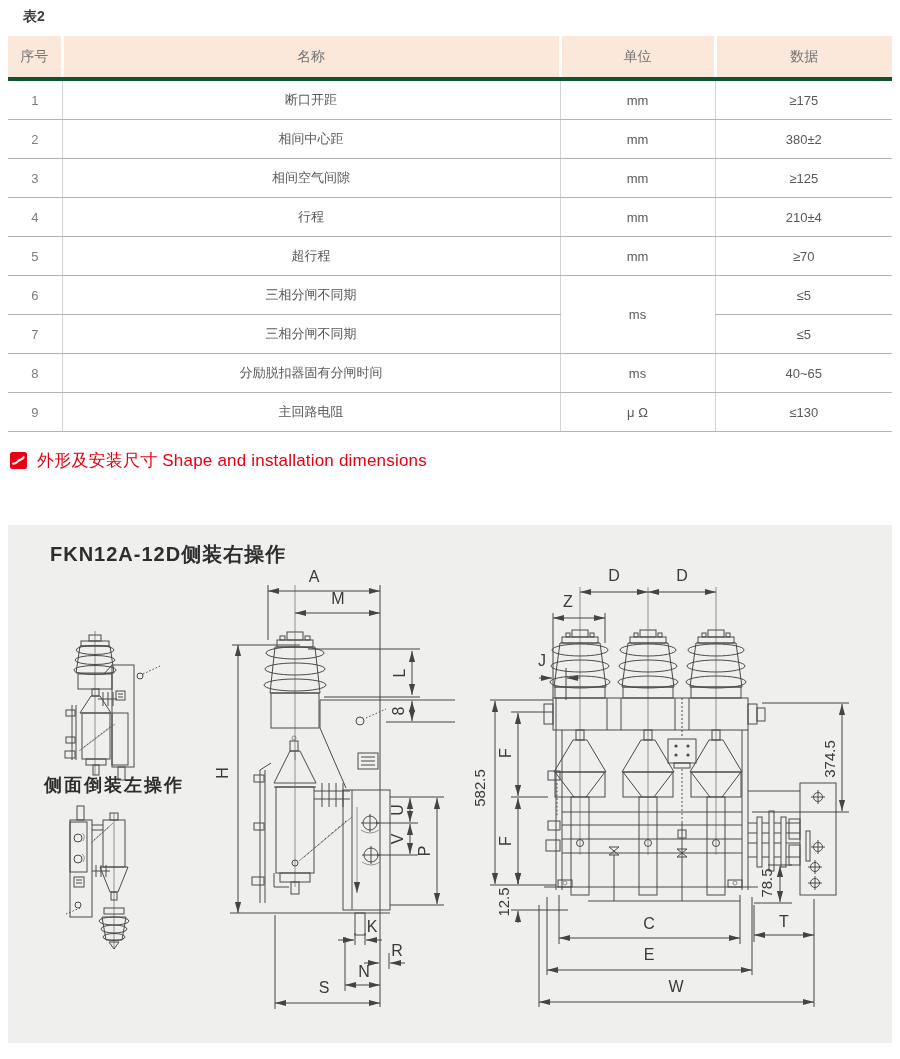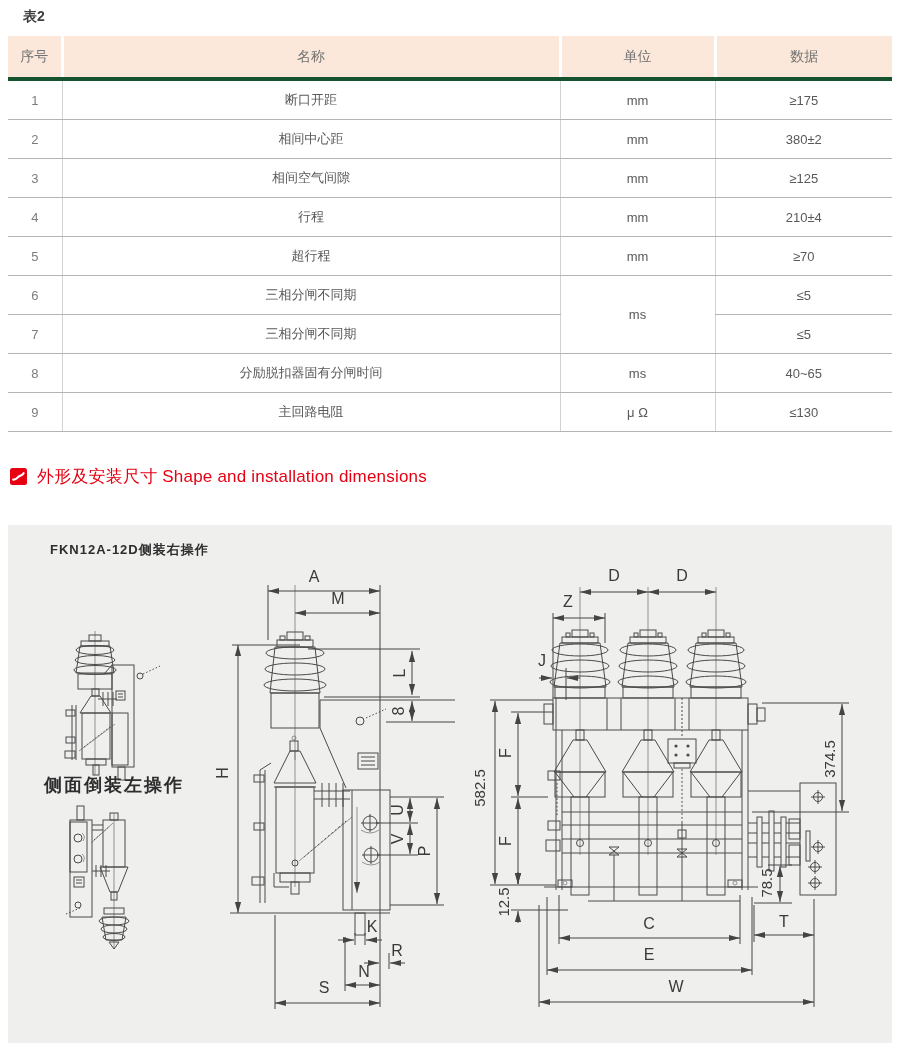--- a/index.html
+++ b/index.html
@@ -16,27 +16,27 @@
     border-bottom:4px solid #14532d;
   }
   table.spec th + th{border-left:3px solid #ffffff;margin-left:7px;}
   table.spec td{
     height:36px;text-align:center;vertical-align:middle;color:#595959;font-size:13px;
     border-bottom:1px solid #b4b4b4;background:#ffffff;
   }
   table.spec td.sep{border-left:1px solid #d2d2d2;margin-left:28px;}
   table.spec td.no{color:#7d7d7d;}
   
-  .section-head{position:absolute;left:10px;top:465px;display:flex;align-items:center;text-align:center;}
+  .section-head{position:absolute;left:10px;top:449px;display:flex;align-items:center;text-align:center;}
   .section-icon{width:17px;height:17px;margin-right:10px;flex:0 0 auto;}
   .section-title{color:#e60012;font-size:17px;letter-spacing:.2px;}
   
   .panel{position:absolute;left:8px;top:525px;width:884px;height:518px;background:#efefee;}
   .panel > svg{position:absolute;left:0;top:0;}
-  .dwg-title1{position:absolute;left:42px;top:16px;font-size:13px;font-weight:bold;color:#2d2d2d;letter-spacing:1px;}
+  .dwg-title1{position:absolute;left:42px;top:16px;font-size:20px;font-weight:bold;color:#2d2d2d;letter-spacing:1px;}
   .dwg-title2{position:absolute;left:36px;top:248px;font-size:18px;font-weight:bold;color:#2d2d2d;letter-spacing:2px;}
   .dim-label{
     position:absolute;font-size:16px;color:#3a3a3a;white-space:nowrap;
     transform:translate(-50%,-50%);line-height:1;
   }
   .dim-label.v{transform:translate(-50%,-50%) rotate(-90deg);}
   .dim-label.num{font-size:15px;}
   
   .ln{stroke:#4a4a4a;stroke-width:1;fill:none;}
   .lt{stroke:#6a6a6a;stroke-width:.7;fill:none;}

